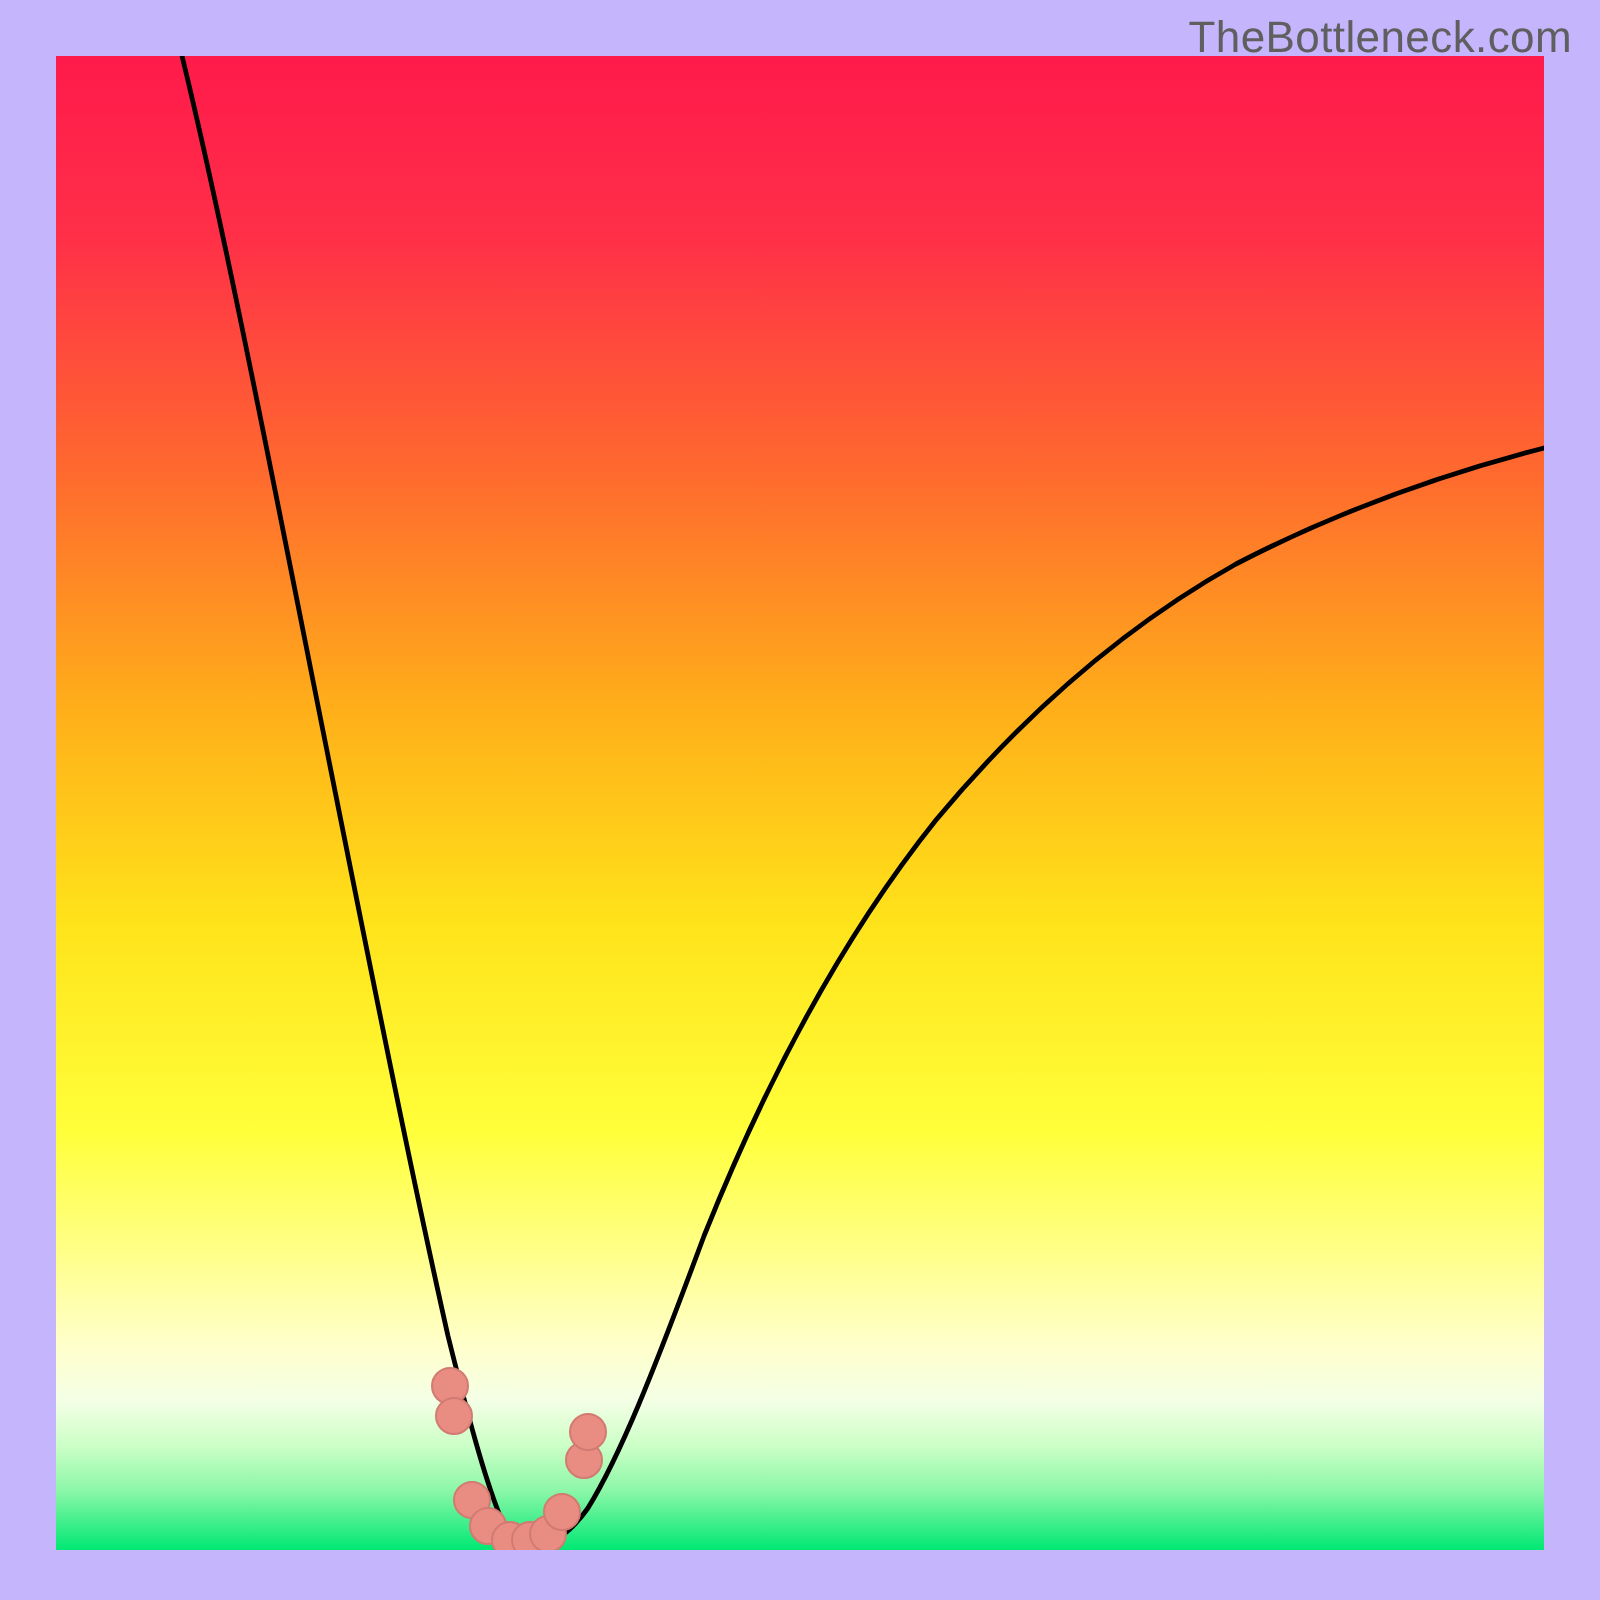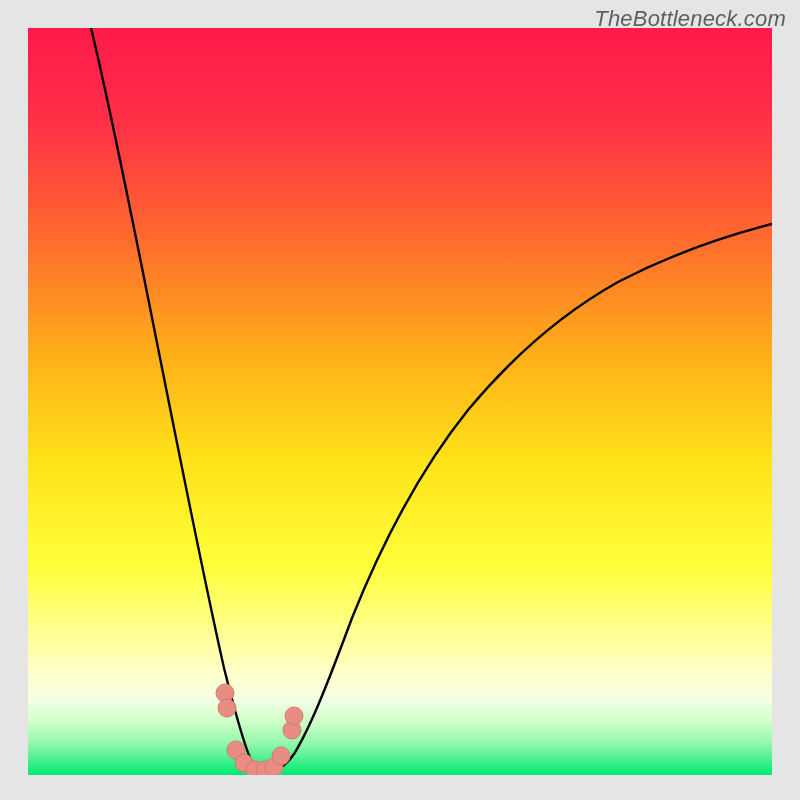--- a/index.html
+++ b/index.html
@@ -10,22 +10,21 @@
     background: #000;
     overflow: hidden;
     font-family: Arial, Helvetica, sans-serif;
   }
   .frame {
     position: absolute;
     left: 0;
     top: 0;
     width: 800px;
     height: 800px;
-    background: #e5e5e5;
-    font-style: italic;
+    background: #c4b5fd;
   }
   .plot-area {
     position: absolute;
     left: 28px;
     top: 28px;
     width: 744px;
     height: 747px;
     overflow: hidden;
   }
   

